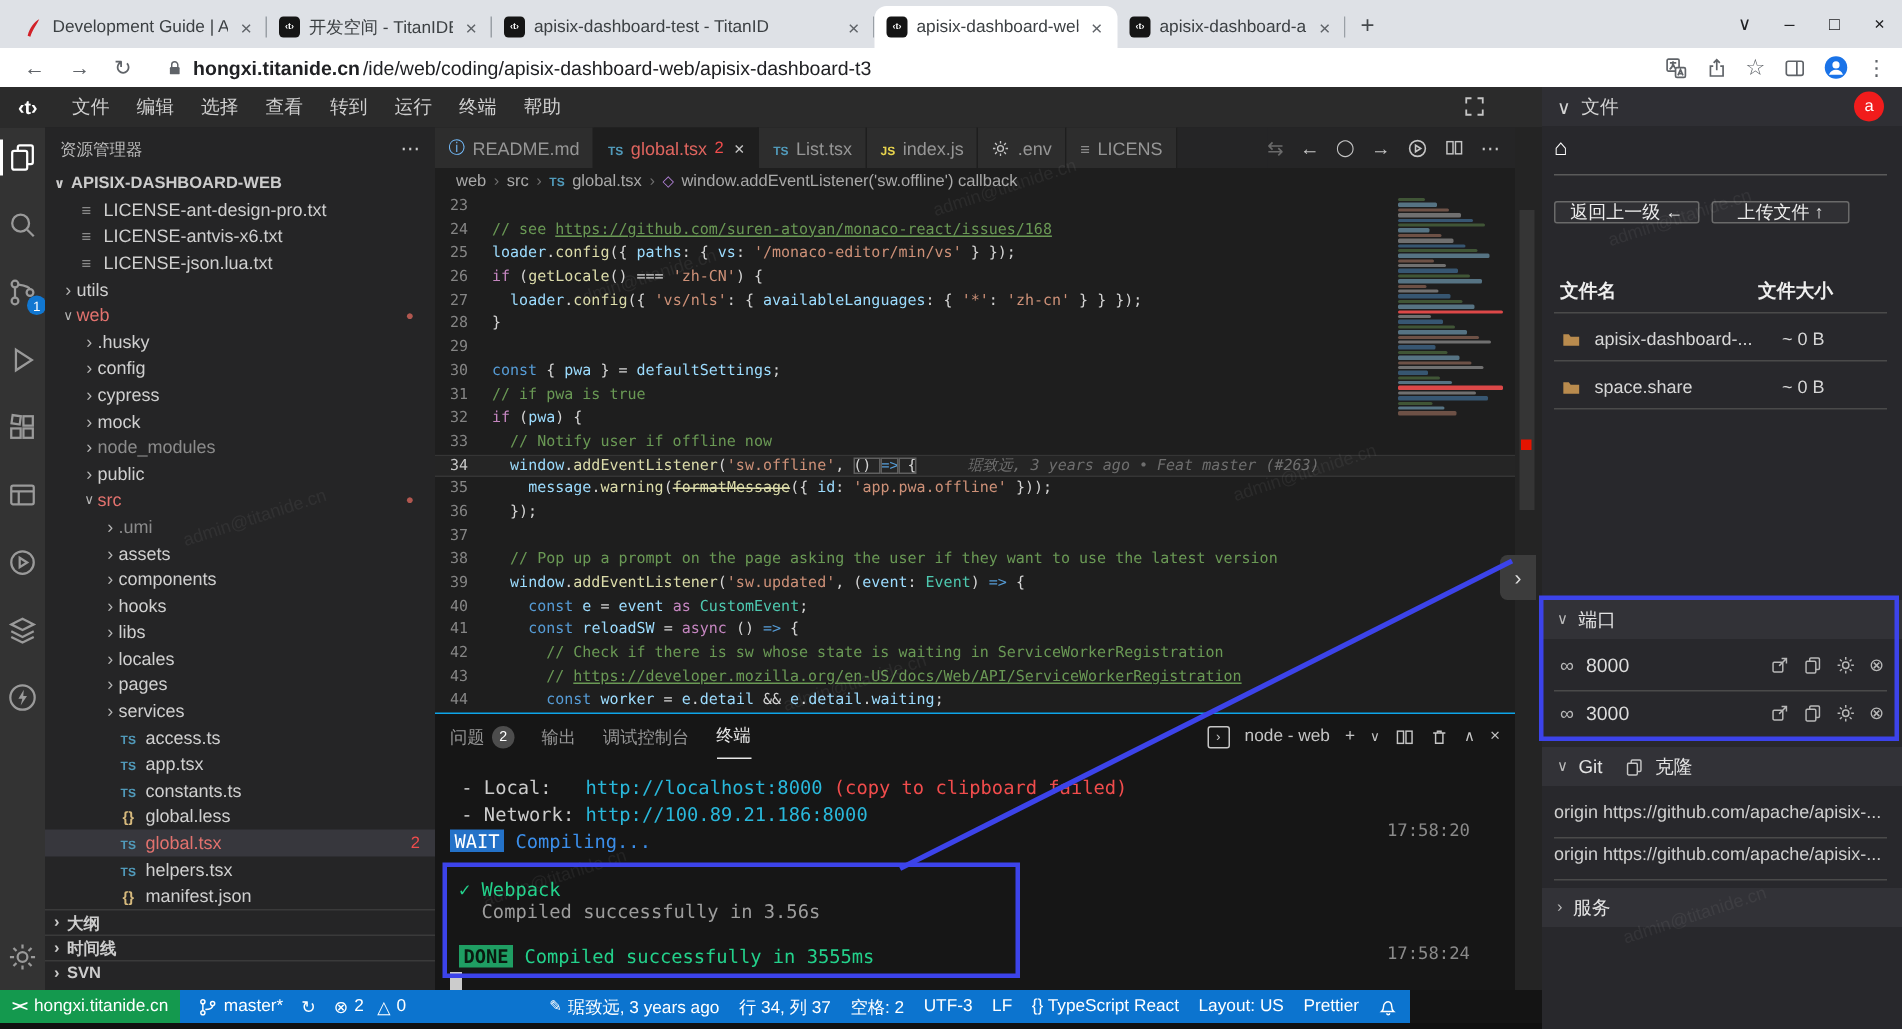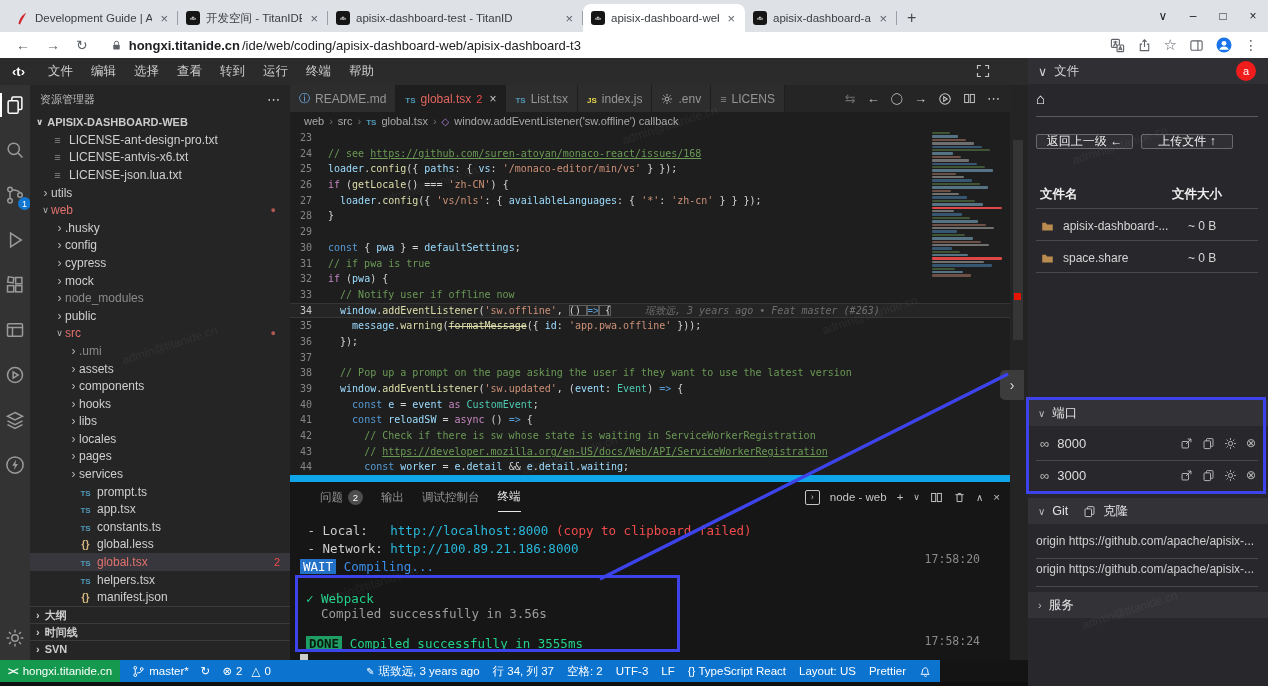--- a/index.html
+++ b/index.html
@@ -83,21 +83,21 @@
   .tk-fn{color:#dcdcaa;}
   .tk-var{color:#9cdcfe;}
   .tk-type{color:#4ec9b0;}
   .tk-pun{color:#d4d4d4;}
   .tk-strike{color:#dcdcaa;text-decoration:line-through;}
   .tk-box{outline:1px solid #5f5f5f;outline-offset:-1px;}
   .blame{color:#6e6e6e;margin-left:34px;font-style:italic;}
   .minimap{position:absolute;right:8px;top:2px;width:70px;}
   .mbar{height:2.4px;margin-bottom:1px;border-radius:1px;}
 
-  .term{position:absolute;left:0;top:390px;width:720px;height:185px;background:#161616;border-top:7px solid #0ea5e9;font-size:12px;padding-left:20px;}
+  .term{position:absolute;left:0;top:390px;width:720px;height:185px;background:#161616;border-top:1px solid #0ea5e9;font-size:12px;}
   .term-head{height:30px;display:flex;align-items:center;padding:0 10px;color:#969696;font-size:11.5px;}
   .ttab{margin-right:18px;display:flex;align-items:center;gap:5px;height:30px;}
   .ttab.active{color:#e7e7e7;border-bottom:1px solid #e7e7e7;}
   .tbadge{min-width:15px;height:15px;border-radius:8px;background:#4d4d4d;color:#fff;font-size:9.5px;display:flex;align-items:center;justify-content:center;padding:0 3px;}
   .term-tools{margin-left:auto;display:flex;align-items:center;gap:10px;color:#c5c5c5;}
   .termbox-ic{display:inline-flex;width:15px;height:15px;border:1px solid #c5c5c5;border-radius:2px;align-items:center;justify-content:center;font-size:9px;}
   .tline{position:absolute;left:10px;white-space:pre;font-family:"DejaVu Sans Mono",monospace;font-size:12.5px;line-height:18px;}
   .tseg-txt{color:#cccccc;} .tseg-lnk{color:#29b8db;} .tseg-err{color:#f14c4c;}
   .tseg-wait{color:#3b8eea;} .tseg-ok{color:#23d18b;} .tseg-dim{color:#9d9d9d;}
   .badge-wait{background:#2472c8;color:#fff;padding:0 3px;}
@@ -452,21 +452,21 @@
           <div class="trow " style="padding-left: 38px;">
             <span class="chev" style="font-size: 12px;">›</span>
             <span>pages</span>
           </div>
           <div class="trow " style="padding-left: 38px;">
             <span class="chev" style="font-size: 12px;">›</span>
             <span>services</span>
           </div>
           <div class="trow " style="padding-left: 48px;">
             <span class="fic"><span class="ic-ts">TS</span></span>
-            <span>prompt.ts</span>
+            <span>access.ts</span>
           </div>
           <div class="trow " style="padding-left: 48px;">
             <span class="fic"><span class="ic-ts">TS</span></span>
             <span>app.tsx</span>
           </div>
           <div class="trow " style="padding-left: 48px;">
             <span class="fic"><span class="ic-ts">TS</span></span>
             <span>constants.ts</span>
           </div>
           <div class="trow " style="padding-left: 48px;">

